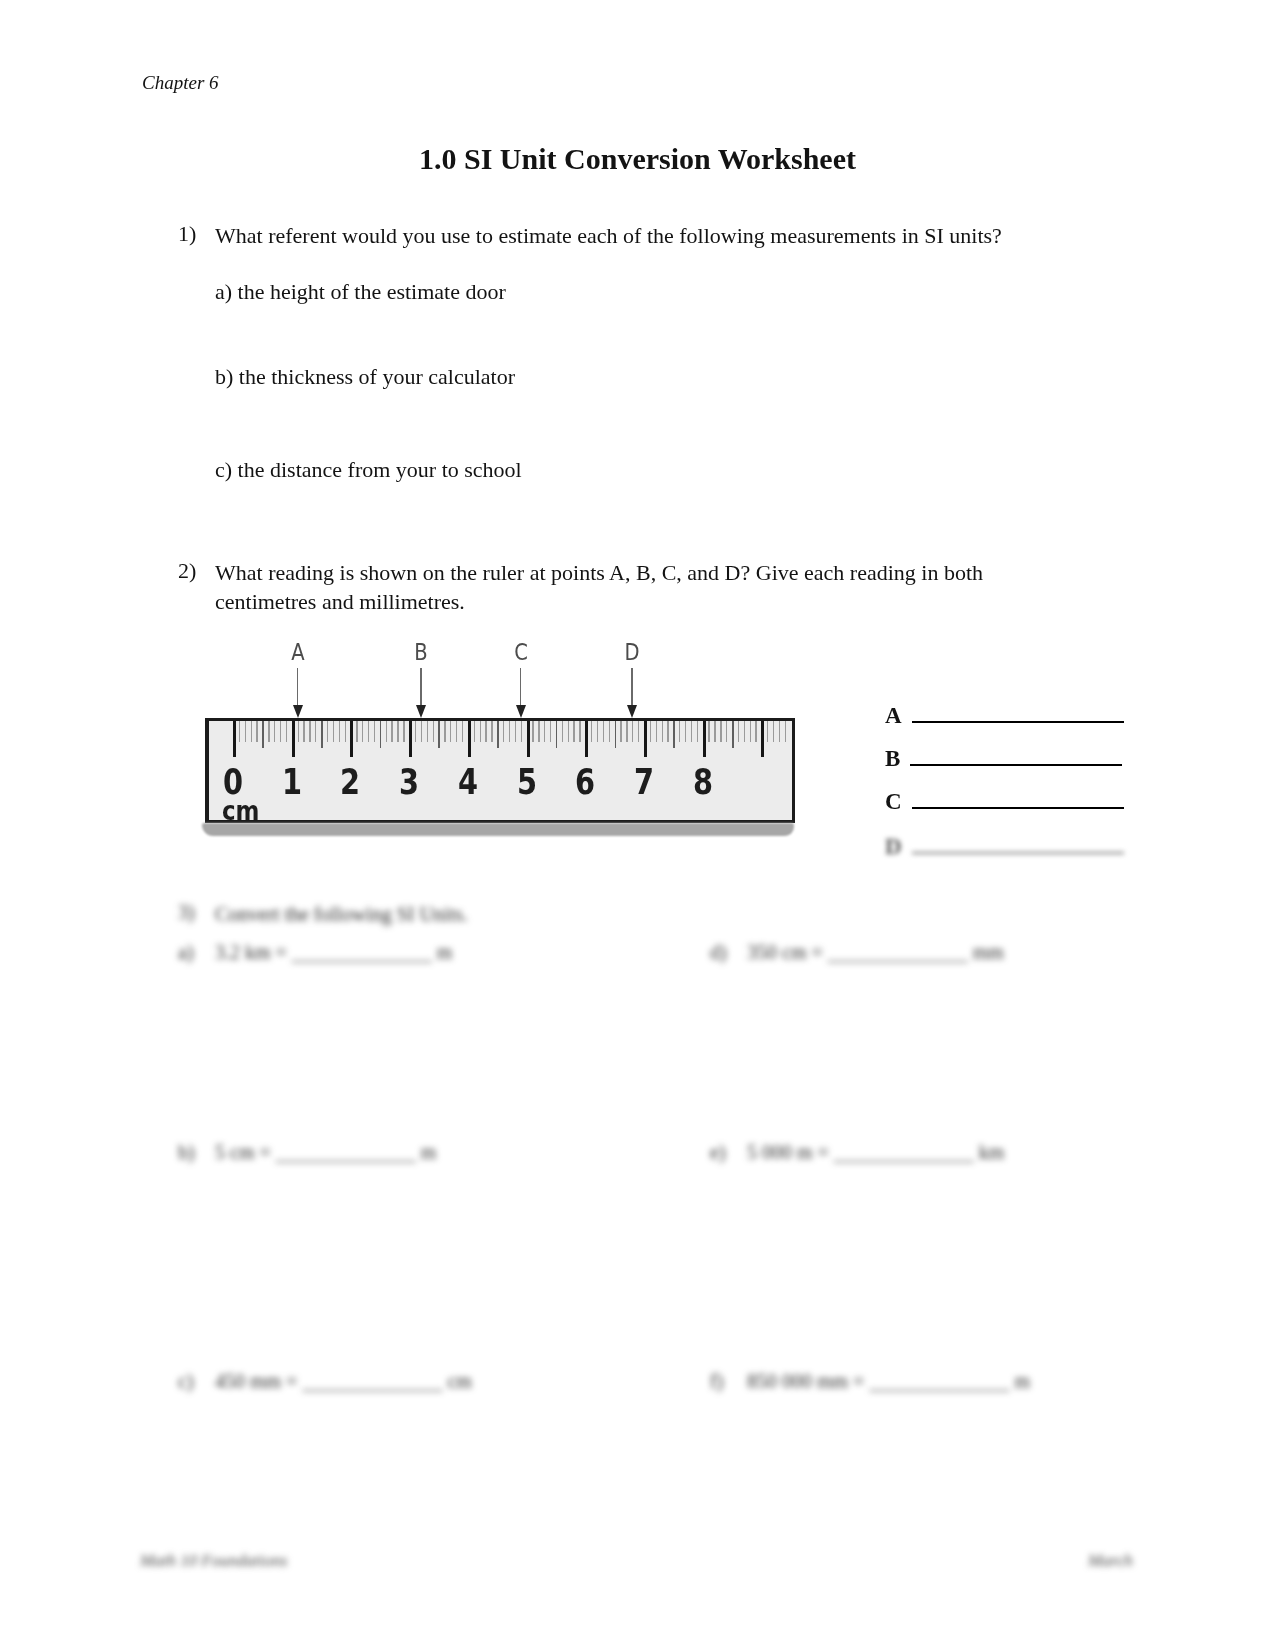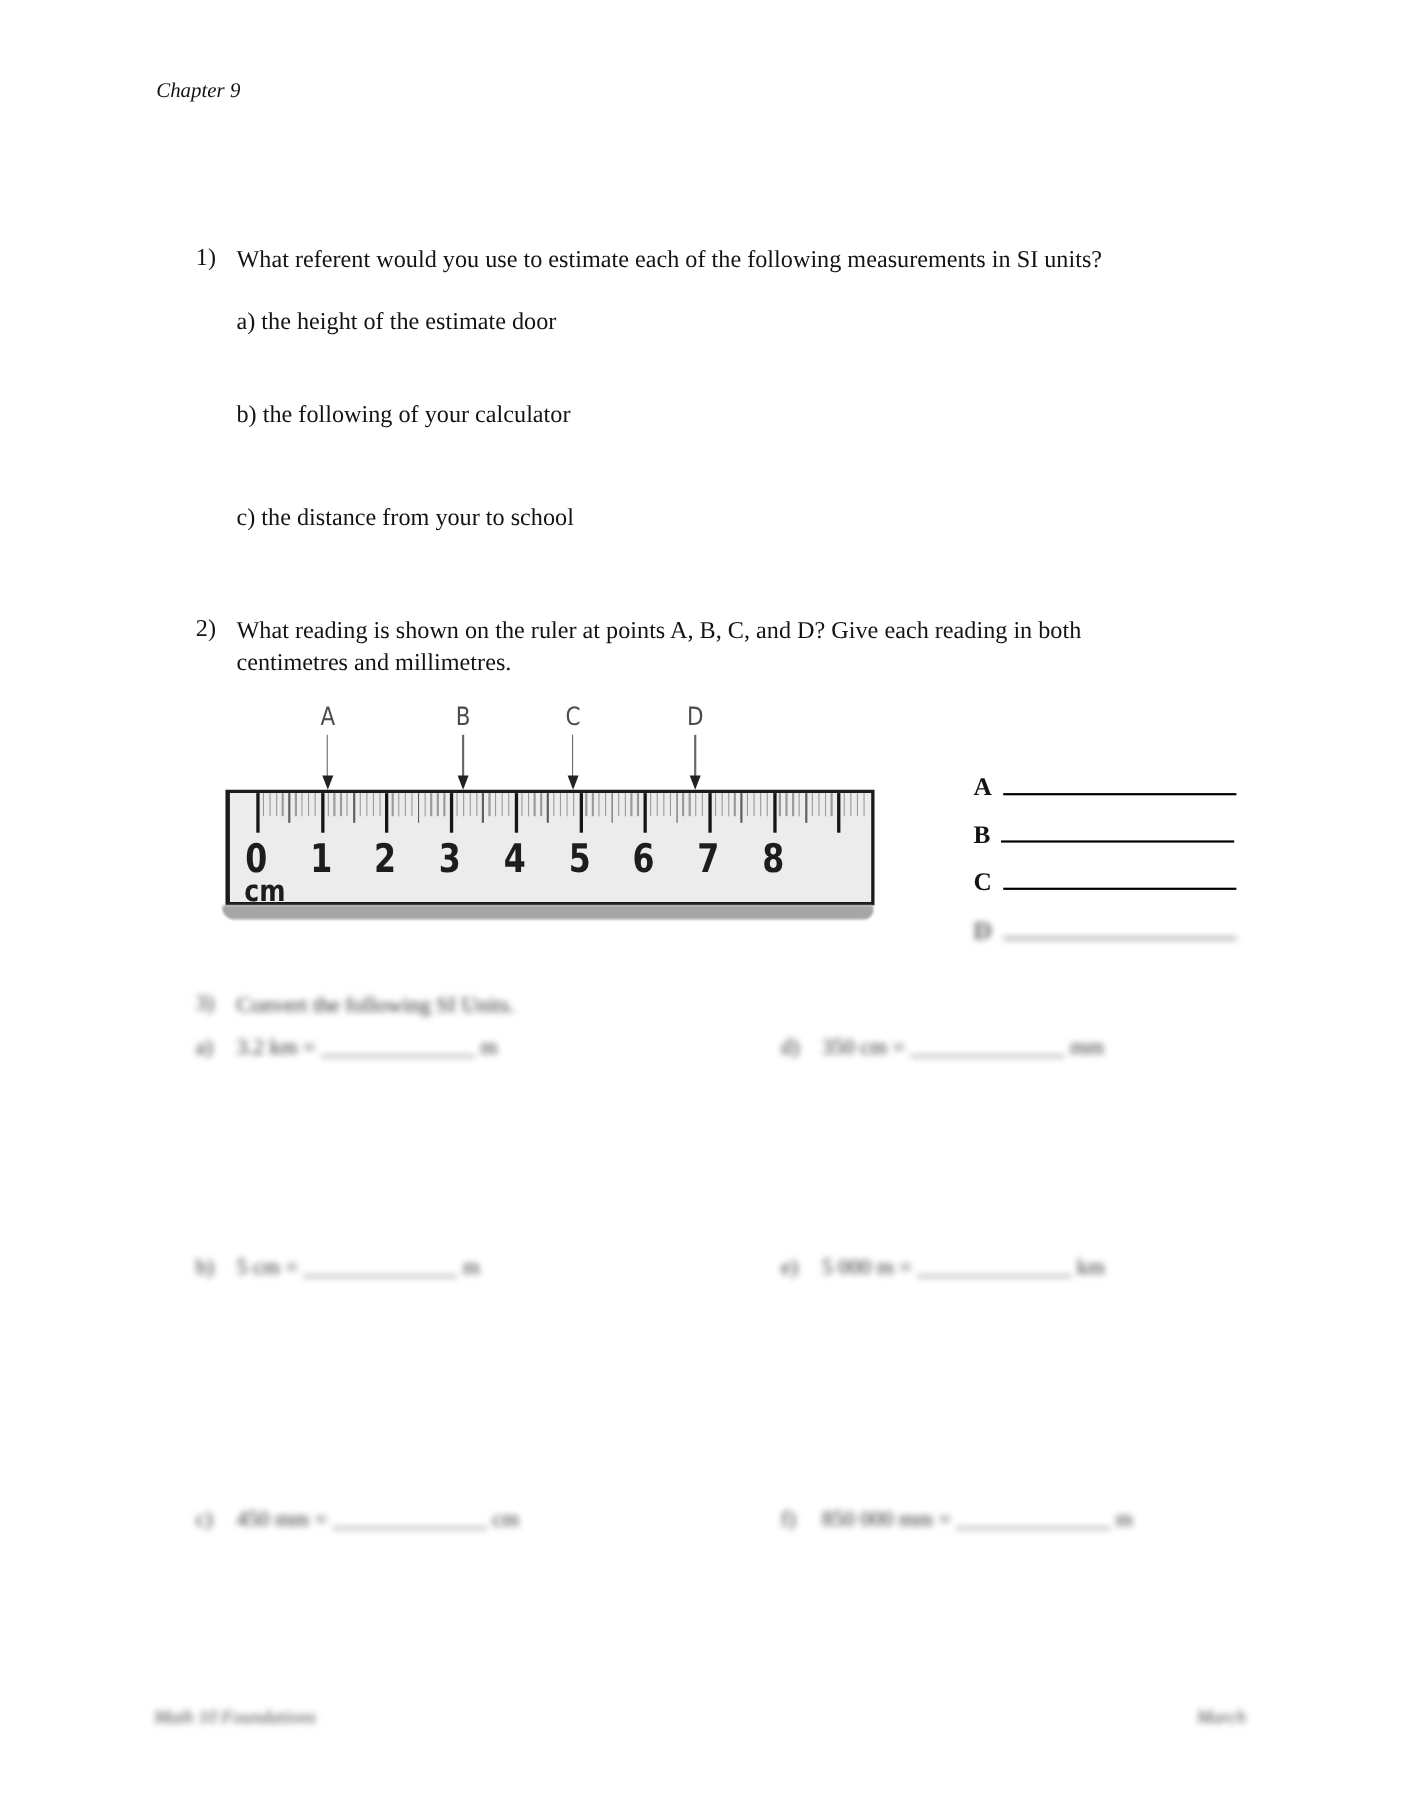--- a/index.html
+++ b/index.html
@@ -59,33 +59,34 @@
   .q3item .lbl{display:inline-block;width:37px;}
   .footer{font-size:17px;filter:blur(3px);color:#474747;}
   .footer-left{left:140px;top:1551px;font-style:italic;}
   .footer-right{left:1088px;top:1551px;font-style:italic;}
 </style>
 </head>
 <body>
 
 <div class="page">
 
-  <div class="abs chapter">Chapter 9</div>
+  <div class="abs chapter">Chapter 6</div>
+  <div class="abs title">1.0 SI Unit Conversion Worksheet</div>
 
   <div class="abs q1 qrow">
     <span class="qnum">1)</span>
     <span class="qtext">What referent would you use to estimate each of the following measurements in SI units?</span>
   </div>
   <div class="abs part part-a">
     <span>a)</span>
     <span>the height of the estimate door</span>
   </div>
   <div class="abs part part-b">
     <span>b)</span>
-    <span>the following of your calculator</span>
+    <span>the thickness of your calculator</span>
   </div>
   <div class="abs part part-c">
     <span>c)</span>
     <span>the distance from your to school</span>
   </div>
 
   <div class="abs q2 qrow">
     <span class="qnum">2)</span>
     <span class="qtext">What reading is shown on the ruler at points A, B, C, and D? Give each reading in both centimetres and millimetres.</span>
   </div>

